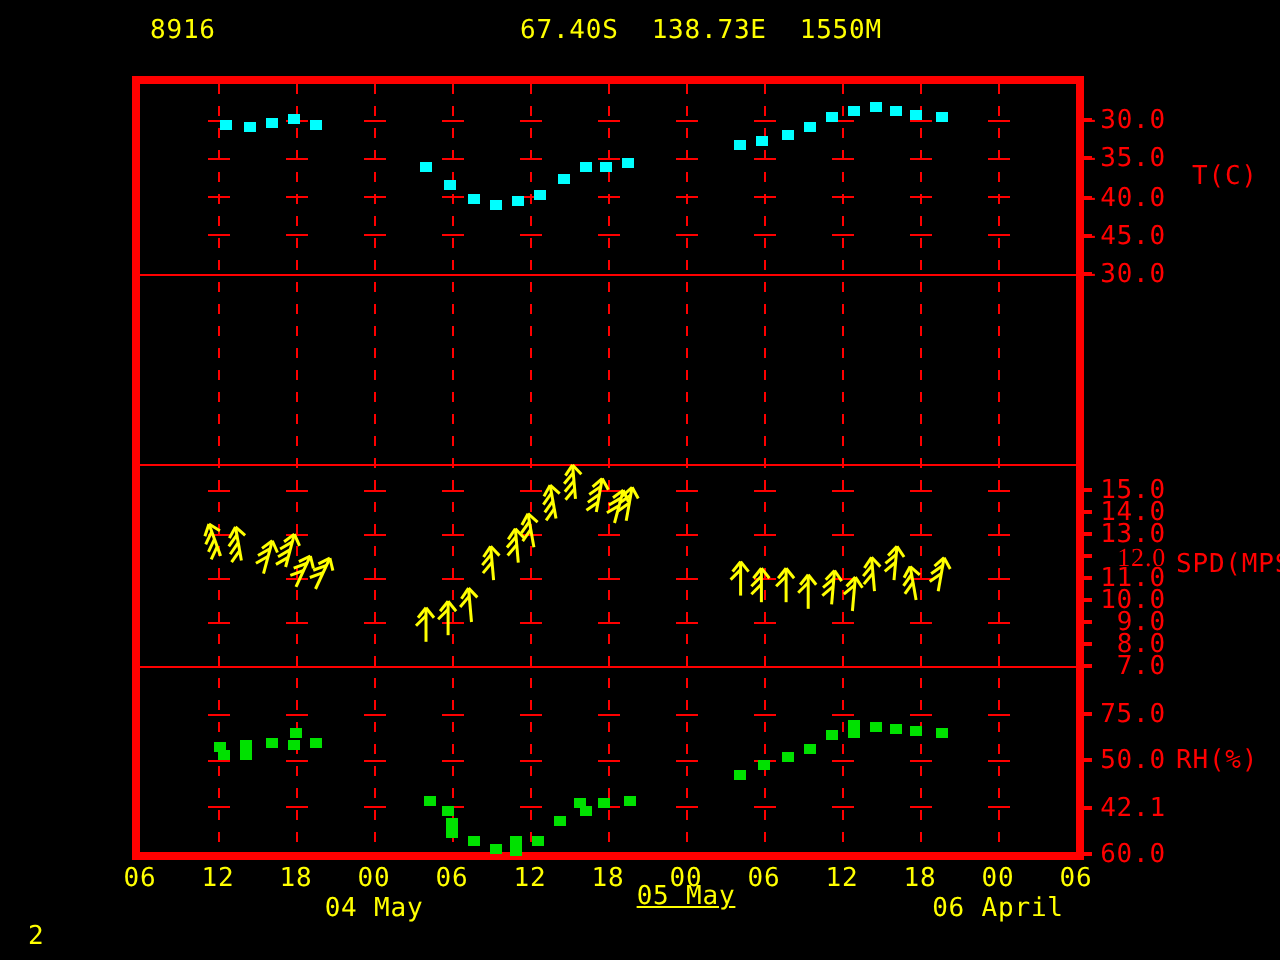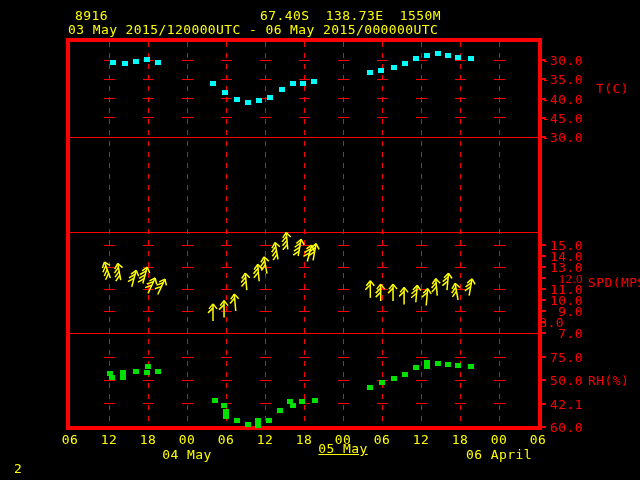--- a/index.html
+++ b/index.html
@@ -18,21 +18,20 @@
   .date-lab{position:absolute;color:#ffff00;letter-spacing:0.4px;width:80px;text-align:center;}
   .pt{position:absolute;width:6px;height:5px;}
   svg#barbs{position:absolute;left:0;top:0;}
 </style>
 </head>
 <body>
 
 <div id="screen">
   <div class="ytext" style="left:75px;top:9px">8916</div>
   <div class="ytext" style="left:260px;top:9px">67.40S  138.73E  1550M</div>
-  <div class="ytext" style="left:68px;top:23px">03 May 2015/120000UTC - 06 May 2015/000000UTC</div>
   <div class="ytext" style="left:14px;top:462px">2</div>
 
   <div id="plot-border"></div>
   <div id="grid-layer">
       <div class="vgrid" style="left: 109px; top: 42px; height: 384px;"></div>
       <div class="vgrid" style="left: 148px; top: 42px; height: 384px;"></div>
       <div class="vgrid" style="left: 187px; top: 42px; height: 384px;"></div>
       <div class="vgrid" style="left: 226px; top: 42px; height: 384px;"></div>
       <div class="vgrid" style="left: 265px; top: 42px; height: 384px;"></div>
       <div class="vgrid" style="left: 304px; top: 42px; height: 384px;"></div>
@@ -186,21 +185,21 @@
       <div class="axis-num" style="left: 537px; top: 261px;">13.0</div>
       <div class="rtick" style="left: 538px; top: 277px;"></div>
       <div class="axis-num" style="left: 537px; top: 272px; font-family: Liberation Serif, serif;">12.0</div>
       <div class="rtick" style="left: 538px; top: 288px;"></div>
       <div class="axis-num" style="left: 537px; top: 283px;">11.0</div>
       <div class="rtick" style="left: 538px; top: 299px;"></div>
       <div class="axis-num" style="left: 537px; top: 294px;">10.0</div>
       <div class="rtick" style="left: 538px; top: 310px;"></div>
       <div class="axis-num" style="left: 537px; top: 305px;">9.0</div>
       <div class="rtick" style="left: 538px; top: 321px;"></div>
-      <div class="axis-num" style="left: 518px; top: 316px;">8.0</div>
+      <div class="axis-num" style="left: 537px; top: 316px;">8.0</div>
       <div class="rtick" style="left: 538px; top: 332px;"></div>
       <div class="axis-num" style="left: 537px; top: 327px;">7.0</div>
       <div class="rtext" style="left: 588px; top: 276px;">SPD(MPS)</div>
       <div class="rtick" style="left: 538px; top: 355.995px;"></div>
       <div class="axis-num" style="left: 537px; top: 350.995px;">75.0</div>
       <div class="rtick" style="left: 538px; top: 379.33px;"></div>
       <div class="axis-num" style="left: 537px; top: 374.33px;">50.0</div>
       <div class="rtick" style="left: 538px; top: 402.665px;"></div>
       <div class="axis-num" style="left: 537px; top: 397.665px;">42.1</div>
       <div class="rtick" style="left: 538px; top: 426px;"></div>

